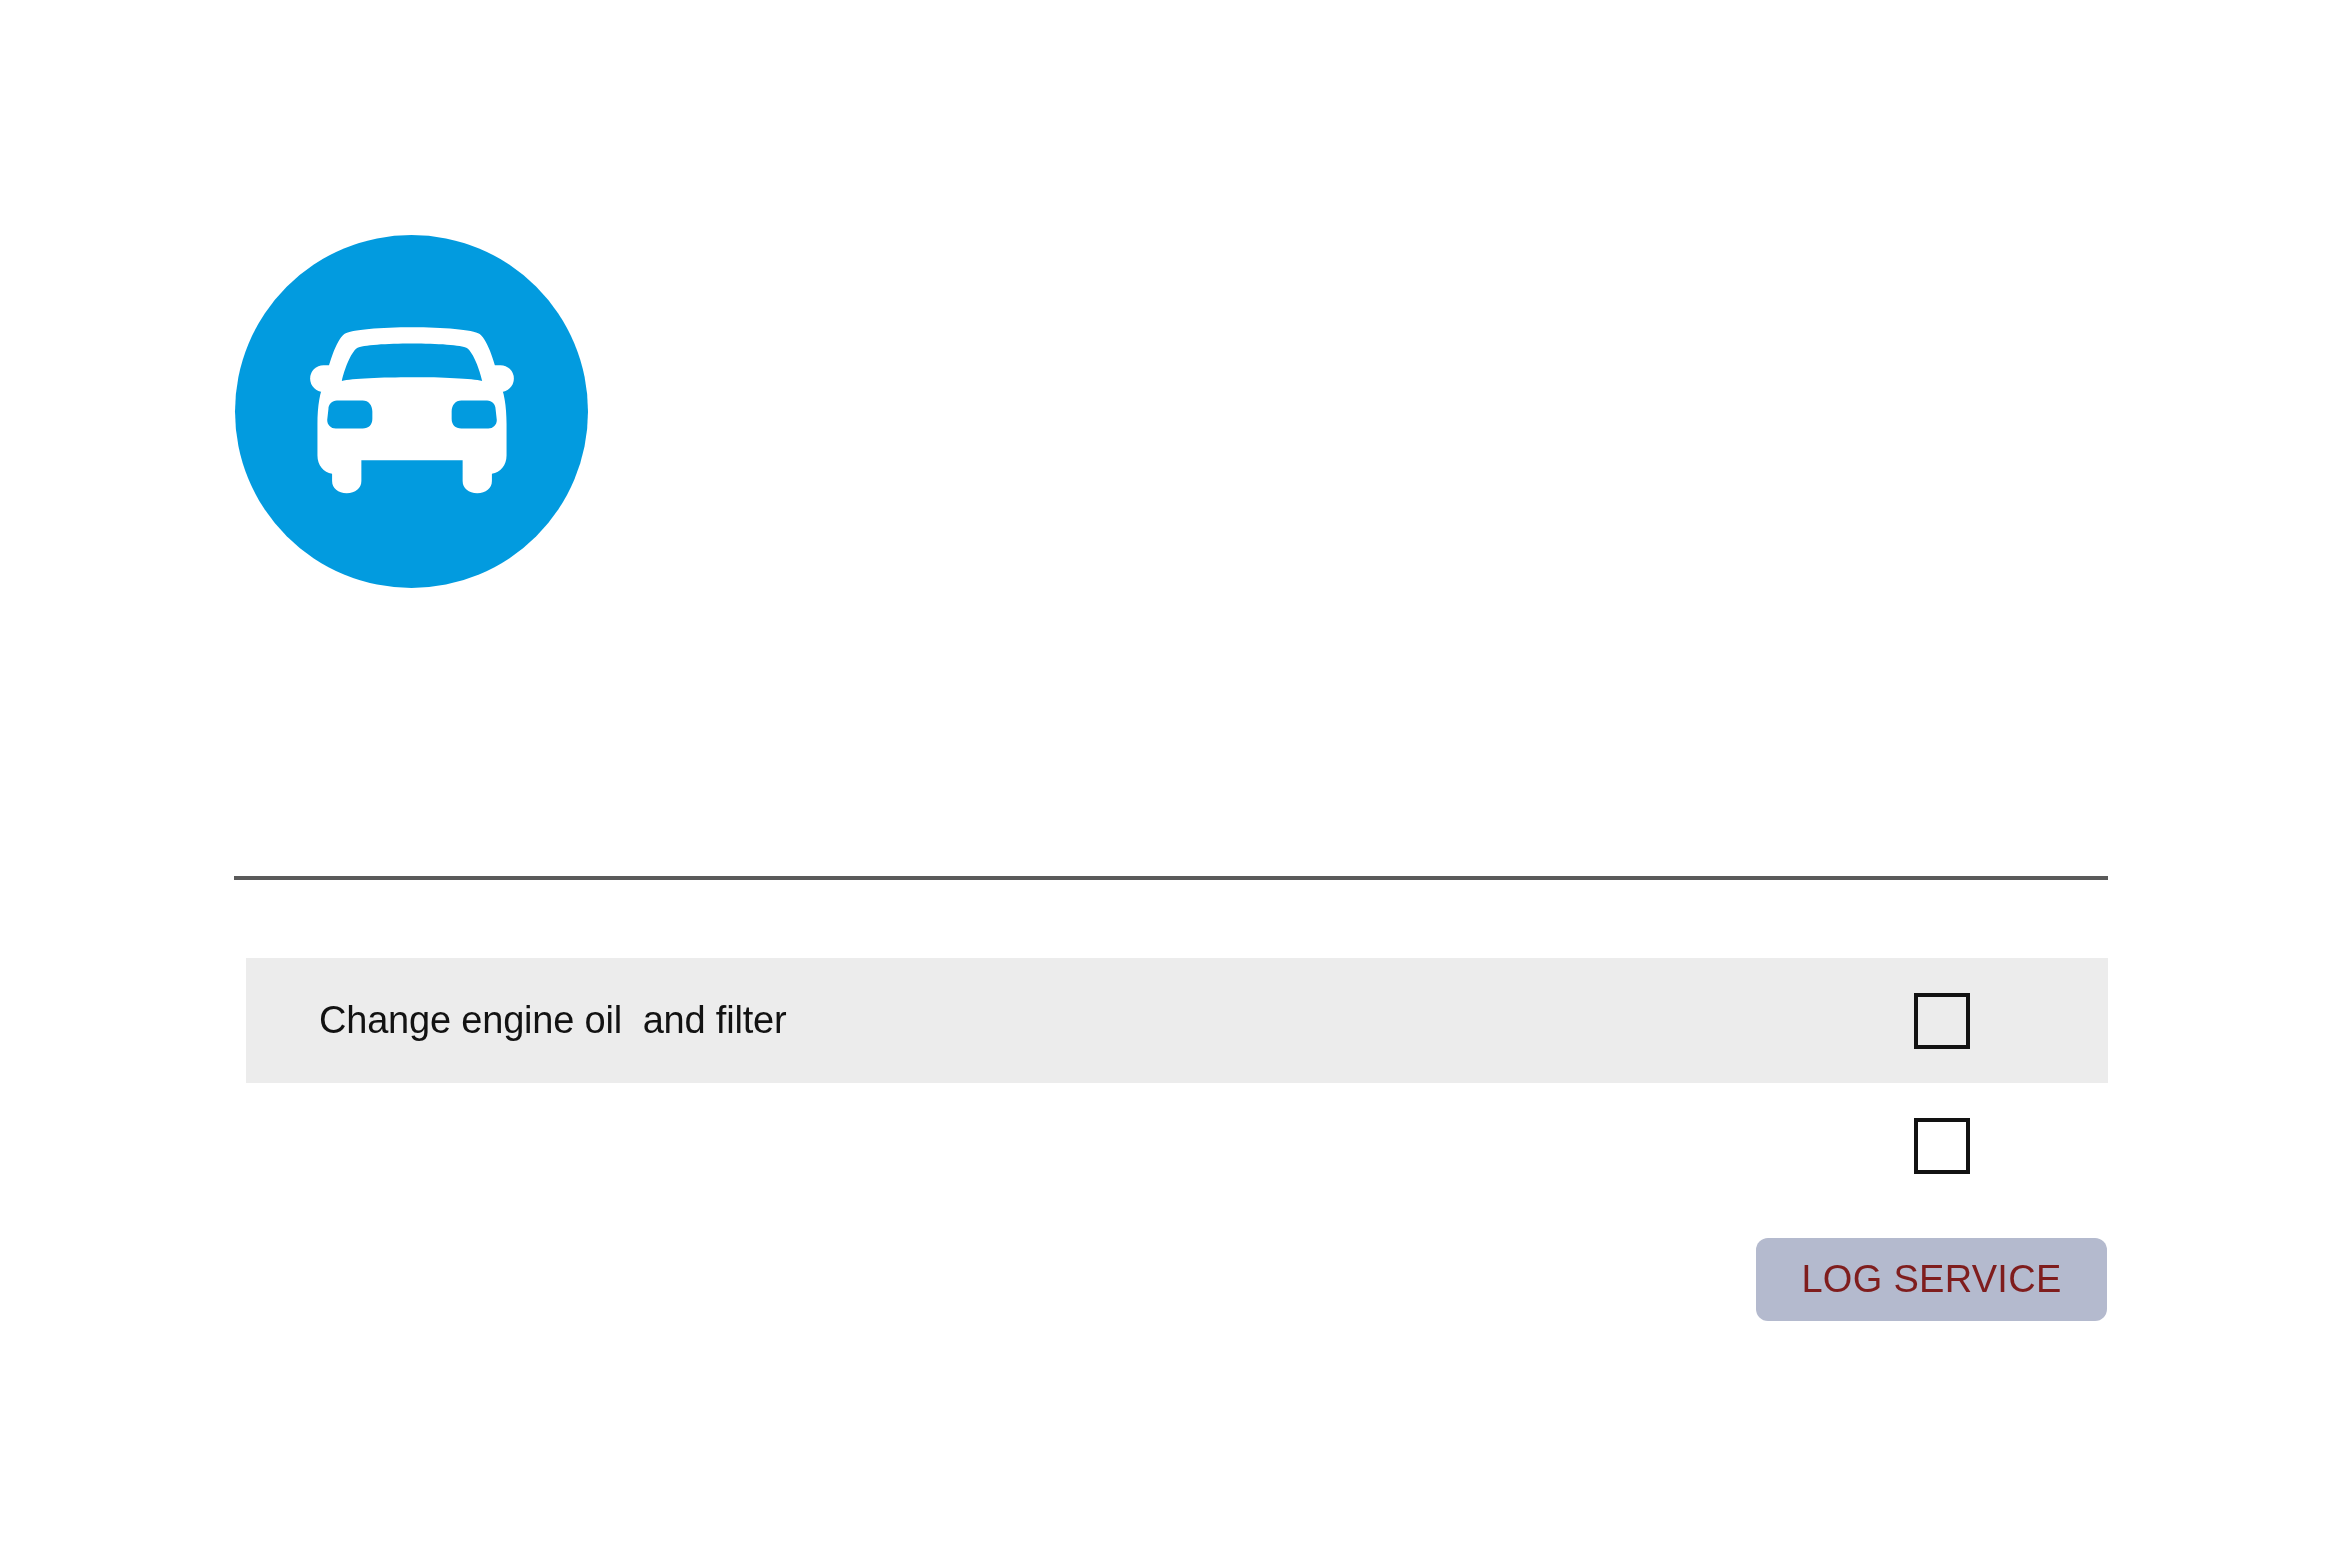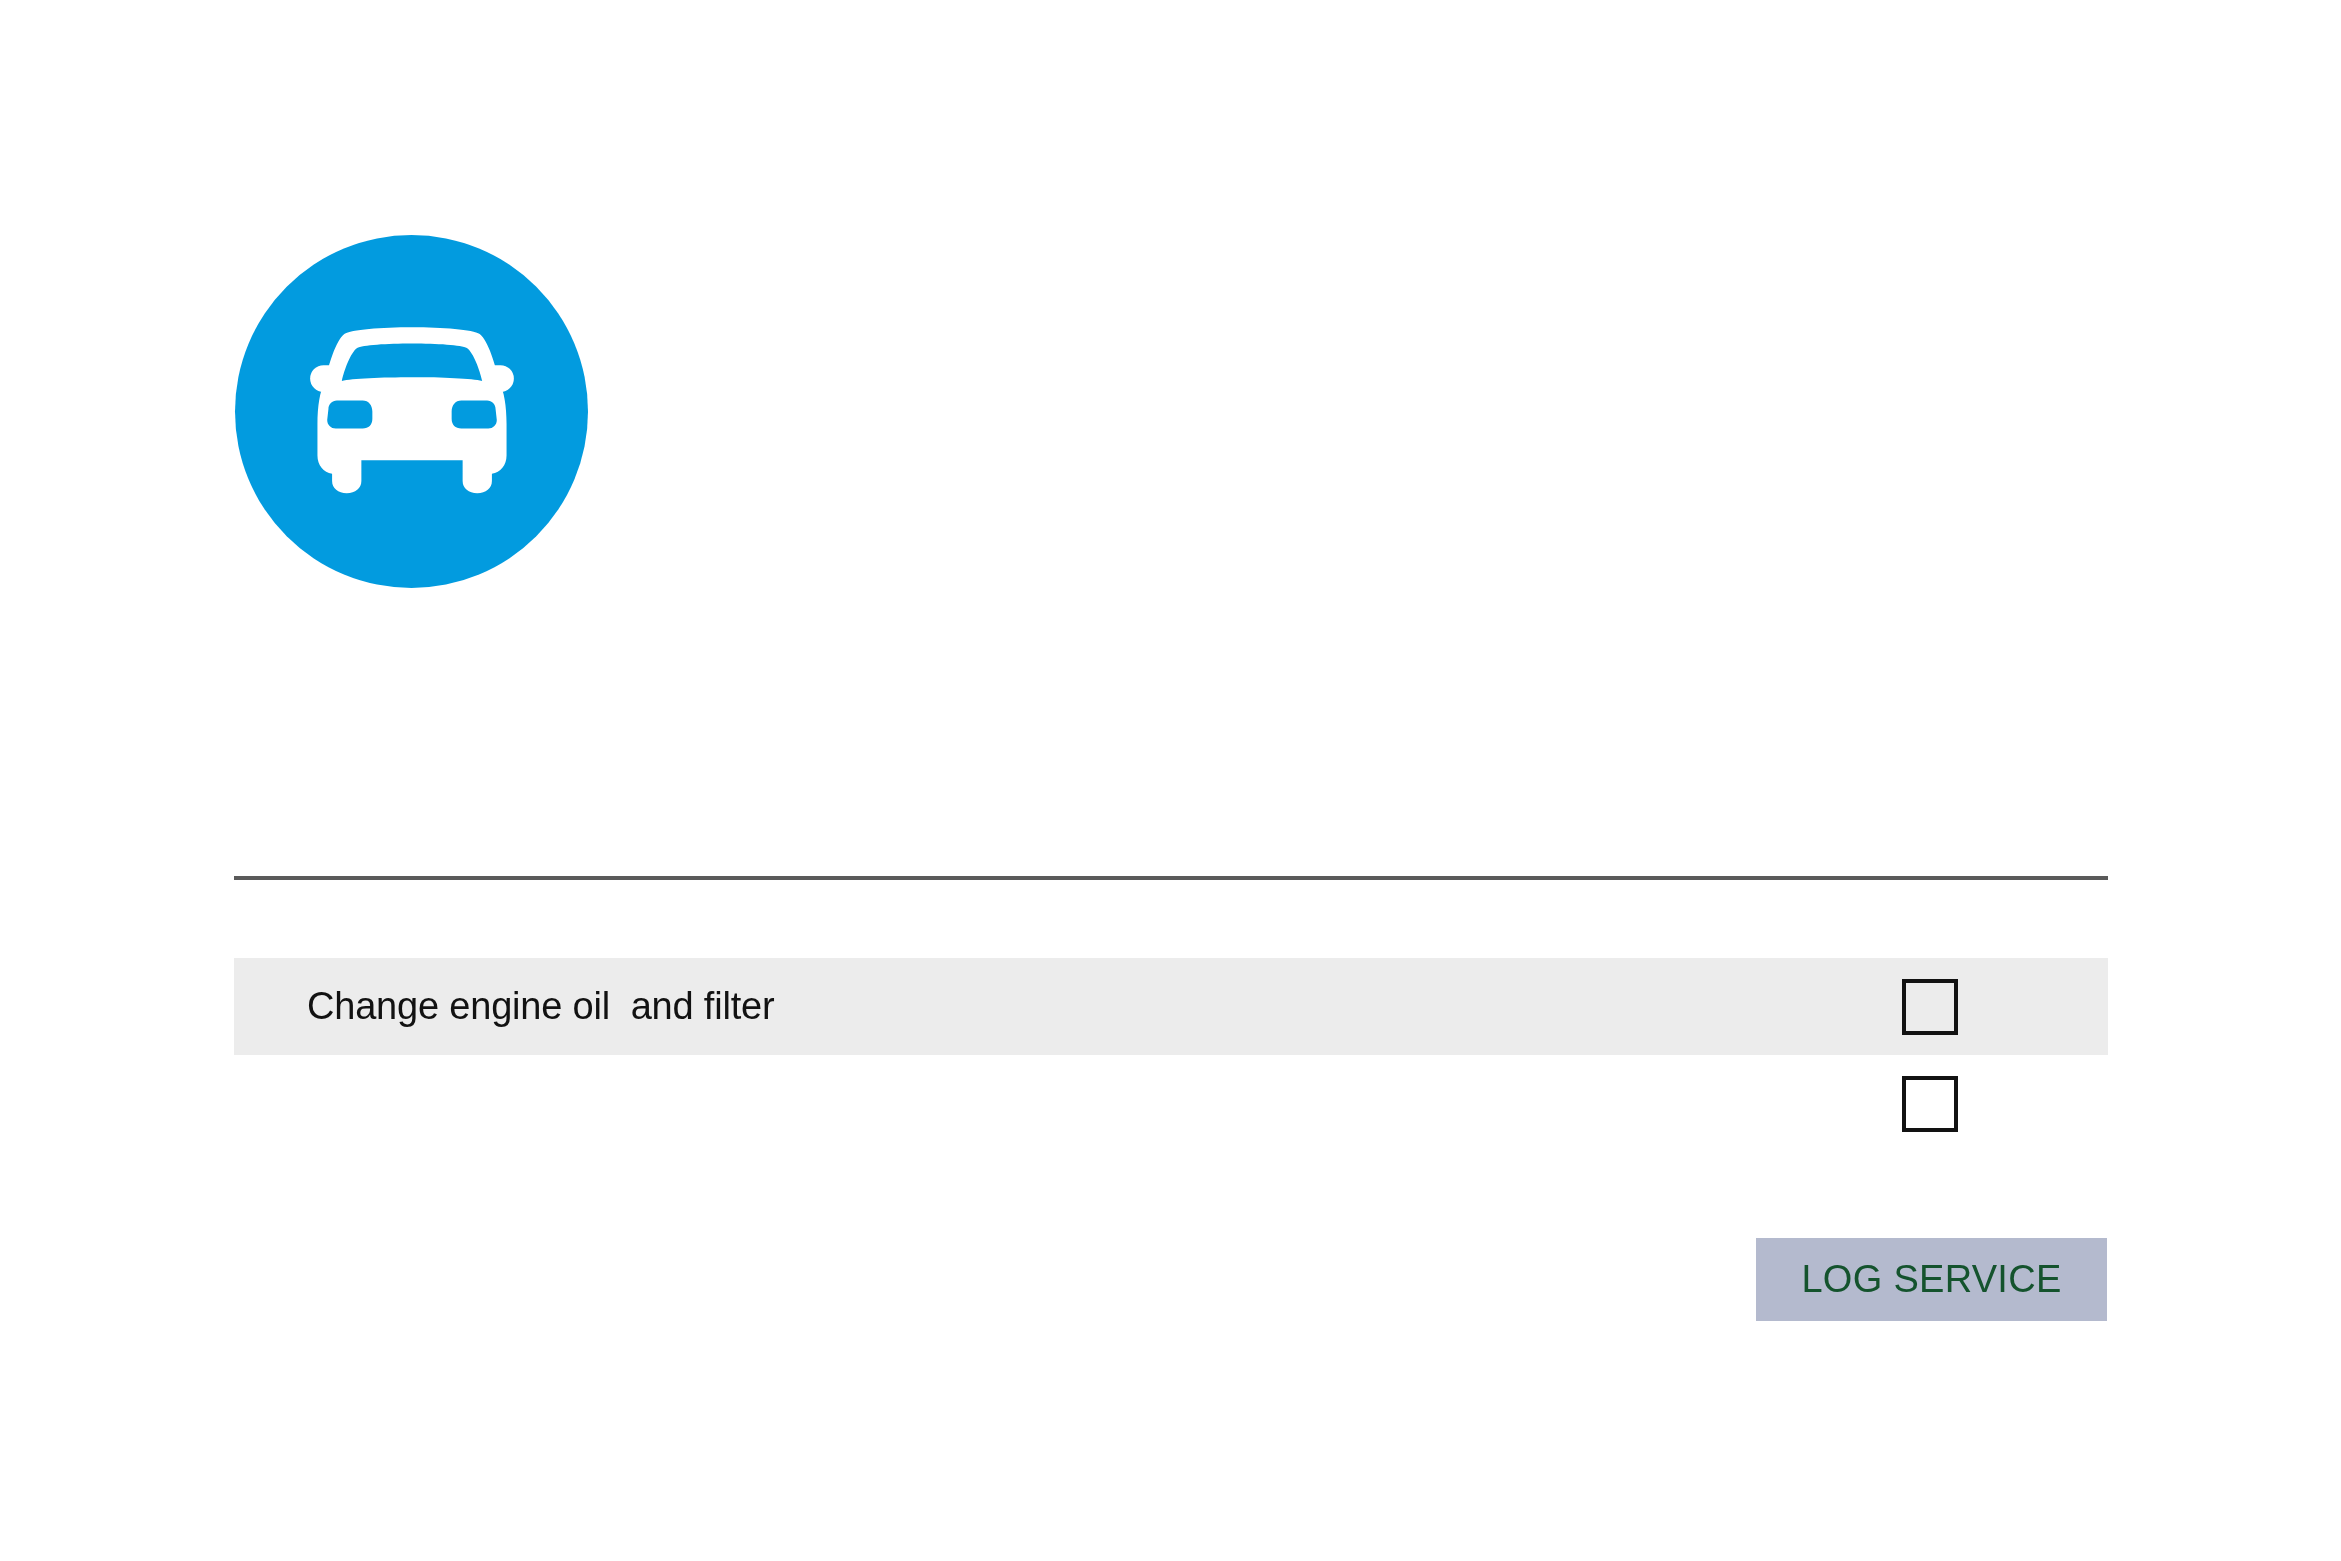--- a/index.html
+++ b/index.html
@@ -70,24 +70,25 @@
 
   
   .task-list {
     position: absolute;
     left: 234px;
     top: 958px;
     width: 1874px;
   }
   .task-row {
     position: relative;
-    height: 97px;
+    height: 125px;
     display: flex;
     align-items: center;
     box-sizing: border-box;
+    margin-left: 12px;
   }
   .task-row.shaded {
     background: #ececec;
   }
   .task-row.plain {
     background: transparent;
   }
   .task-label {
     position: absolute;
     left: 73px;
@@ -184,16 +185,16 @@
       <span class="task-label">Change engine oil  and filter</span>
       <span class="task-checkbox" role="checkbox" aria-checked="false"></span>
     </div>
 
     <div class="task-row plain" style="background: transparent;">
       <span class="task-checkbox" role="checkbox" aria-checked="false"></span>
     </div>
 
   </div>
 
-  <button class="log-service-button" style="background: rgb(180, 186, 206); color: #14532d;">LOG SERVICE</button>
+  <button class="log-service-button" style="background: rgb(180, 186, 206); color: #7f1d1d; border-radius: 12px;">LOG SERVICE</button>
 
 </div>
 
 
 </body></html>

